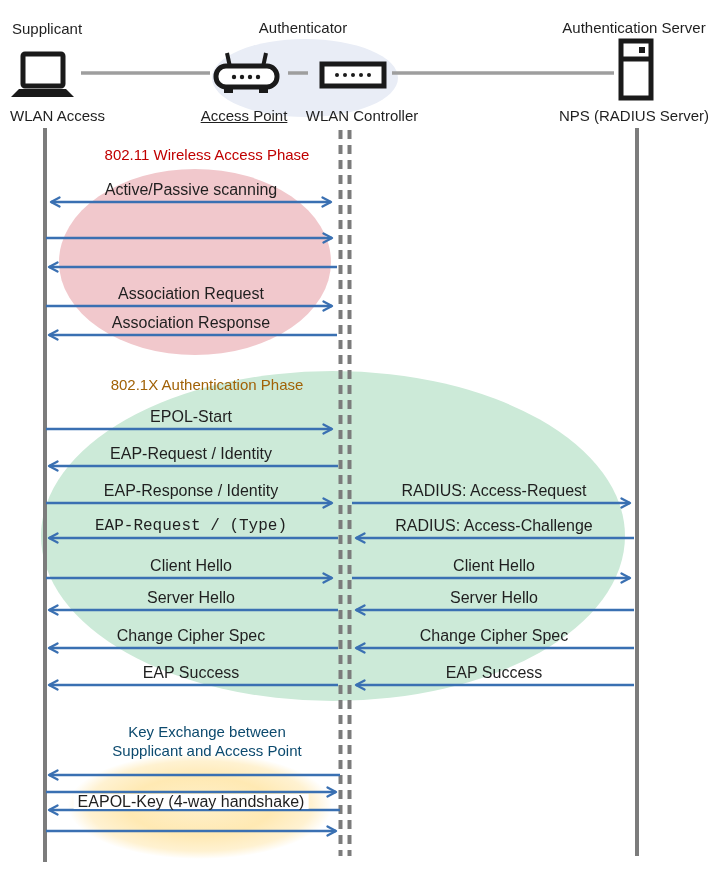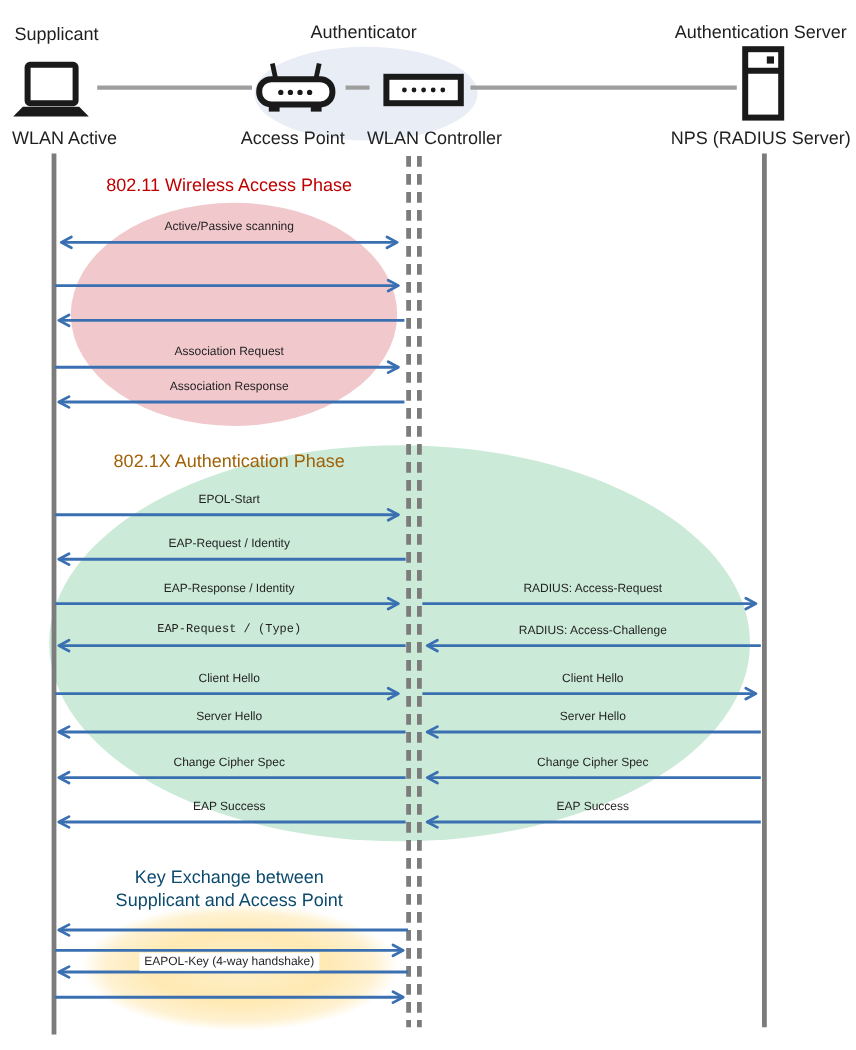--- a/index.html
+++ b/index.html
@@ -3,22 +3,22 @@
 <meta charset="utf-8">
 <style>
   html,body{margin:0;padding:0;background:#fff;}
   .stage{
     position:relative;width:713px;height:875px;background:#ffffff;
     font-family:"Liberation Sans",sans-serif;color:#1f1f1f;overflow:hidden;
   }
   .stage svg{position:absolute;left:0;top:0;}
   .lbl{position:absolute;white-space:nowrap;line-height:18px;}
   .actor{font-size:15px;}
-  .msg{font-size:10px;transform:translateX(-50%);}
-  .phase{font-size:15px;transform:translateX(-50%);text-align:center;}
+  .msg{font-size:16px;transform:translateX(-50%);}
+  .phase{font-size:15px;transform:translateX(-50%);text-align:center;margin-left:16px;}
   .phase-80211{color:#C00000;}
   .phase-8021x{color:#a16207;}
   .phase-key{color:#0c4a6e;line-height:19px;}
   .centered{transform:translateX(-50%);}
   .whitebg{background:#ffffff;padding:0 4px;line-height:15px;}
 </style>
 </head>
 <body>
 
 <div class="stage">
@@ -113,22 +113,22 @@
       <line x1="46" y1="792" x2="336" y2="792" marker-end="url(#arr)"></line>
       <line x1="340" y1="810" x2="49" y2="810" marker-end="url(#arr)"></line>
       <line x1="46" y1="831" x2="336" y2="831" marker-end="url(#arr)"></line>
     </g>
   </svg>
 
   <div class="lbl actor" style="left:12px;top:20px;">Supplicant</div>
   <div class="lbl actor centered" style="left:303px;top:19px;">Authenticator</div>
   <div class="lbl actor centered" style="left:634px;top:19px;">Authentication Server</div>
 
-  <div class="lbl actor" style="left:10px;top:107px;">WLAN Active</div>
-  <div class="lbl actor centered" style="left:244px;top:107px;">Access Point</div>
+  <div class="lbl actor" style="left:10px;top:107px;">WLAN Access</div>
+  <div class="lbl actor centered" style="left:244px;top:107px;text-decoration:underline;">Access Point</div>
   <div class="lbl actor centered" style="left:362px;top:107px;">WLAN Controller</div>
   <div class="lbl actor centered" style="left:634px;top:107px;">NPS (RADIUS Server)</div>
 
   <div class="lbl phase phase-80211" style="left:191px;top:146px;">802.11 Wireless Access Phase</div>
   <div class="lbl phase phase-8021x" style="left:191px;top:376px;">802.1X Authentication Phase</div>
   <div class="lbl phase phase-key" style="left:191px;top:722px;">Key Exchange between</div>
   <div class="lbl phase phase-key" style="left:191px;top:741px;">Supplicant and Access Point</div>
 
   <div class="lbl msg" style="left:191px;top:181px;">Active/Passive scanning</div>
   <div class="lbl msg" style="left:191px;top:285px;">Association Request</div>

